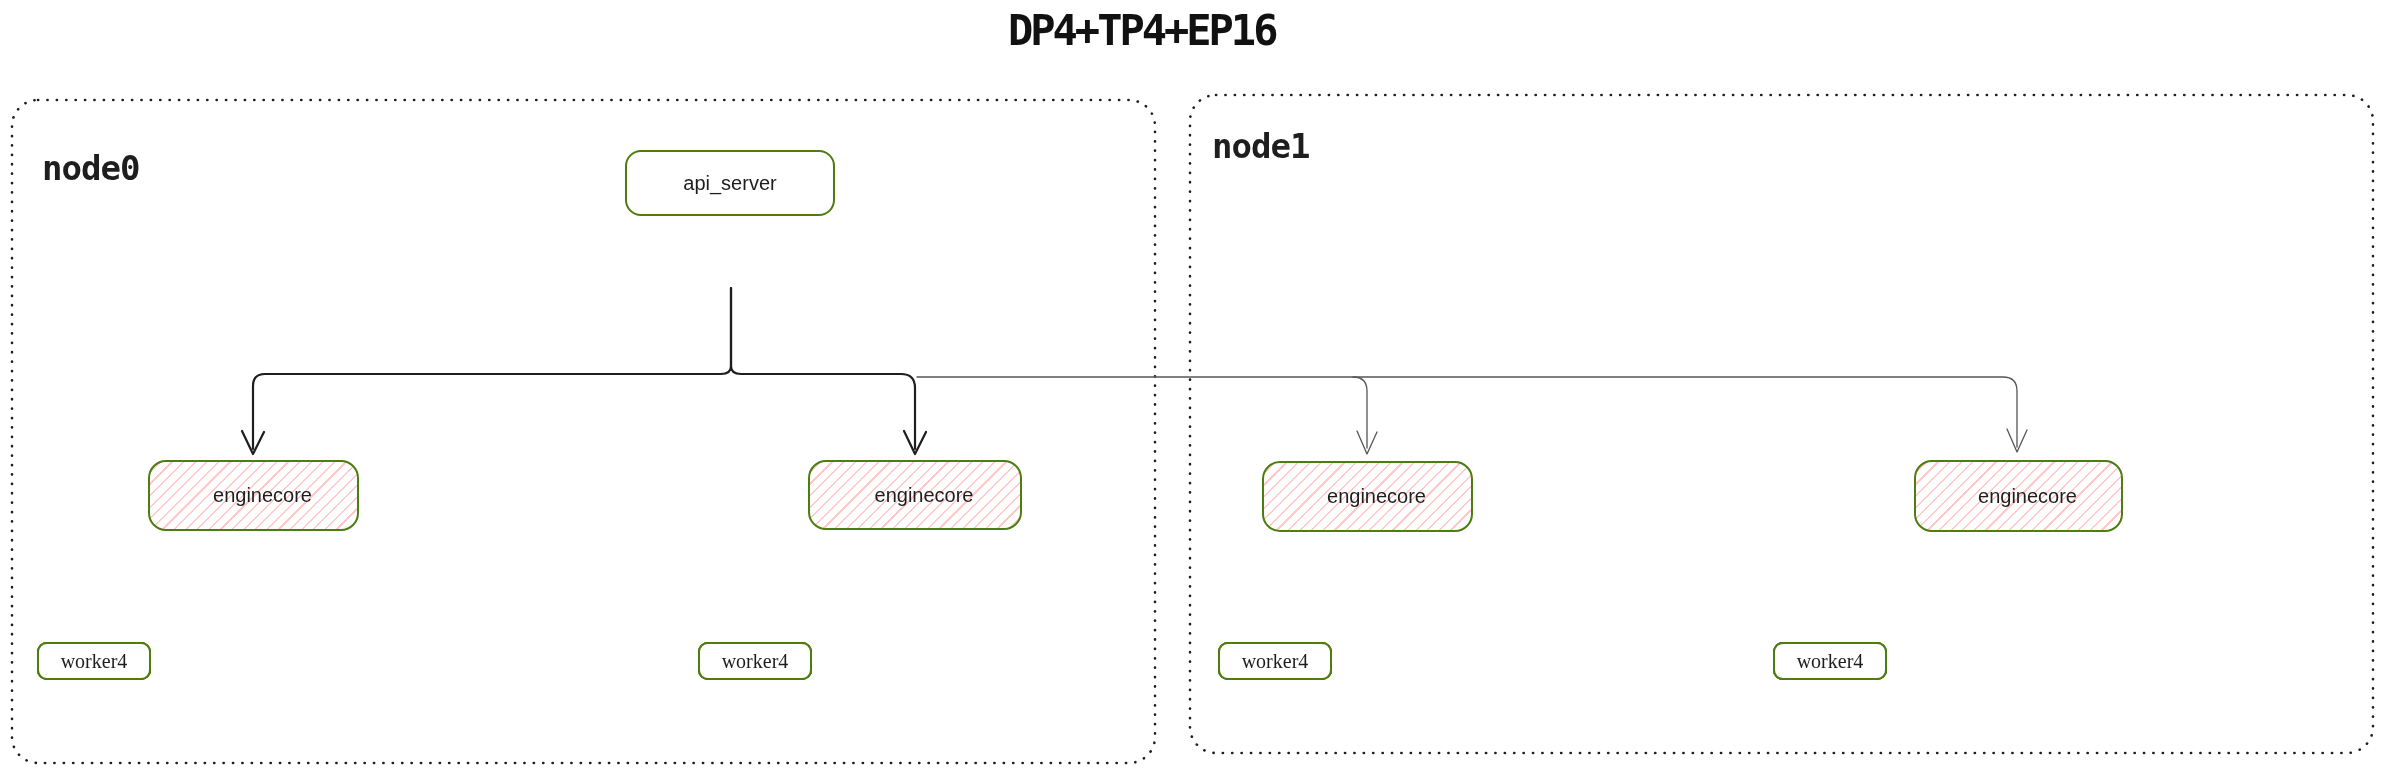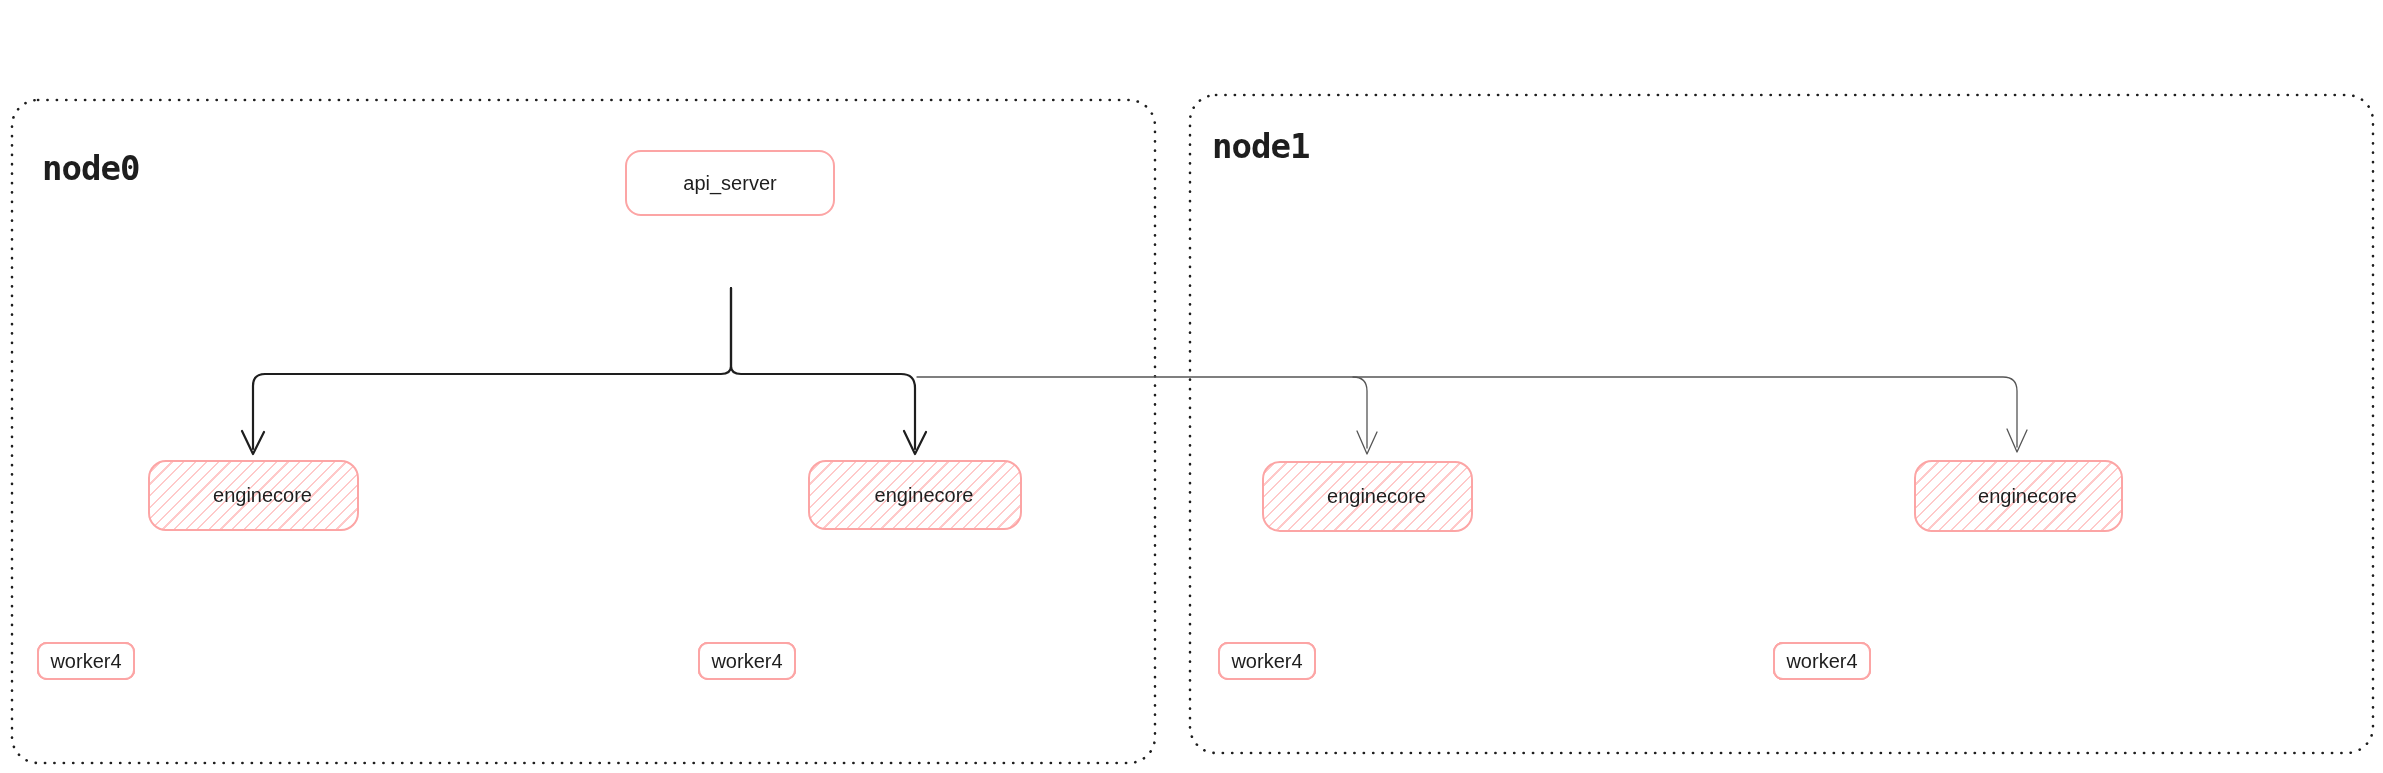--- a/index.html
+++ b/index.html
@@ -21,27 +21,27 @@
   .node-label{
     position:absolute;
     font-family:"DejaVu Sans Mono", monospace;
     font-weight:bold;font-size:34px;line-height:1;letter-spacing:-1px;
     color:#1e1e1e;white-space:nowrap;
   }
   .node-label.n0{left:42px;top:151px;}
   .node-label.n1{left:1212px;top:129px;}
   .box{
     position:absolute;box-sizing:border-box;
-    border:2px solid #fca5a5;background:#ffffff;
+    border:2px solid #4d7c0f;background:#ffffff;
     display:flex;align-items:center;justify-content:center;
     font-size:20px;color:#1e1e1e;white-space:nowrap;
   }
   .pill{border-radius:16px;}
   .engine{border-radius:18px;}
-  .worker{width:98px;height:38px;border-radius:10px;font-size:20px;}
+  .worker{width:114px;height:38px;border-radius:10px;font-size:20px;font-family:Liberation Serif, serif;}
   .hatch-green{
     background-image:repeating-linear-gradient(135deg,
       rgba(255,255,255,0) 0px, rgba(255,255,255,0) 6.6px,
       #b2f2bb 6.6px, #b2f2bb 8.2px);
   }
   .hatch-red{
     background-image:repeating-linear-gradient(135deg,
       rgba(255,255,255,0) 0px, rgba(255,255,255,0) 6.6px,
       #ffc9c9 6.6px, #ffc9c9 8.2px);
     padding-left:18px;
@@ -77,20 +77,21 @@
     </g>
 
     <g fill="none" stroke="#555555" stroke-width="1.3" stroke-linecap="round" stroke-linejoin="round">
       <path d="M 917 377 L 2003 377 Q 2017 377 2017 391 L 2017 447"></path>
       <path d="M 1353 377 Q 1367 377 1367 391 L 1367 448"></path>
       <path d="M 1357 431 L 1367 454 L 1377 432"></path>
       <path d="M 2007 429 L 2017 452 L 2027 430"></path>
     </g>
   </svg>
 
+  <div class="title">DP4+TP4+EP16</div>
 
   <div class="node-label n0">node0</div>
   <div class="node-label n1">node1</div>
 
   <div class="box pill api-server">api_server</div>
 
   <div class="box engine hatch-red engine1">enginecore</div>
   <div class="box engine hatch-red engine2">enginecore</div>
 
   <div class="worker-row wr-n0a">

